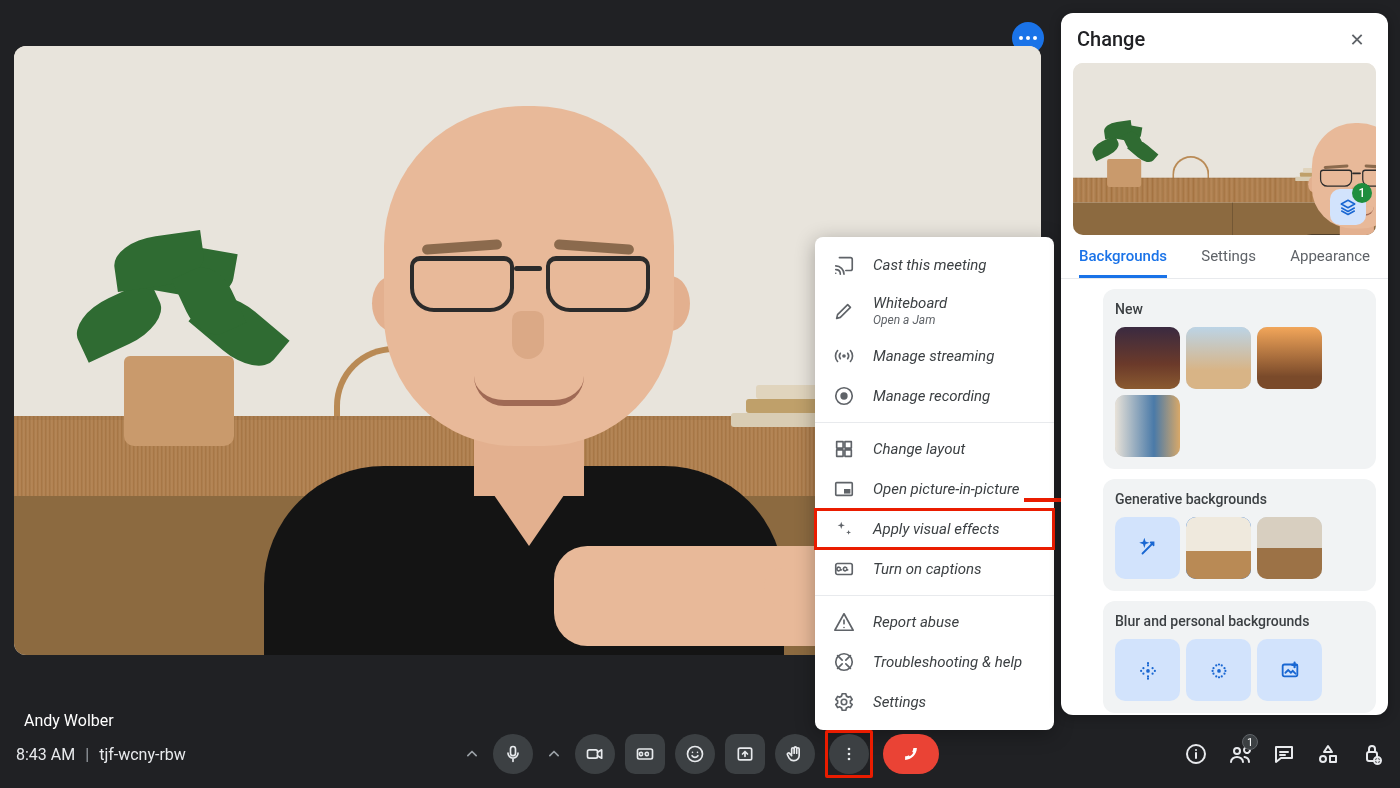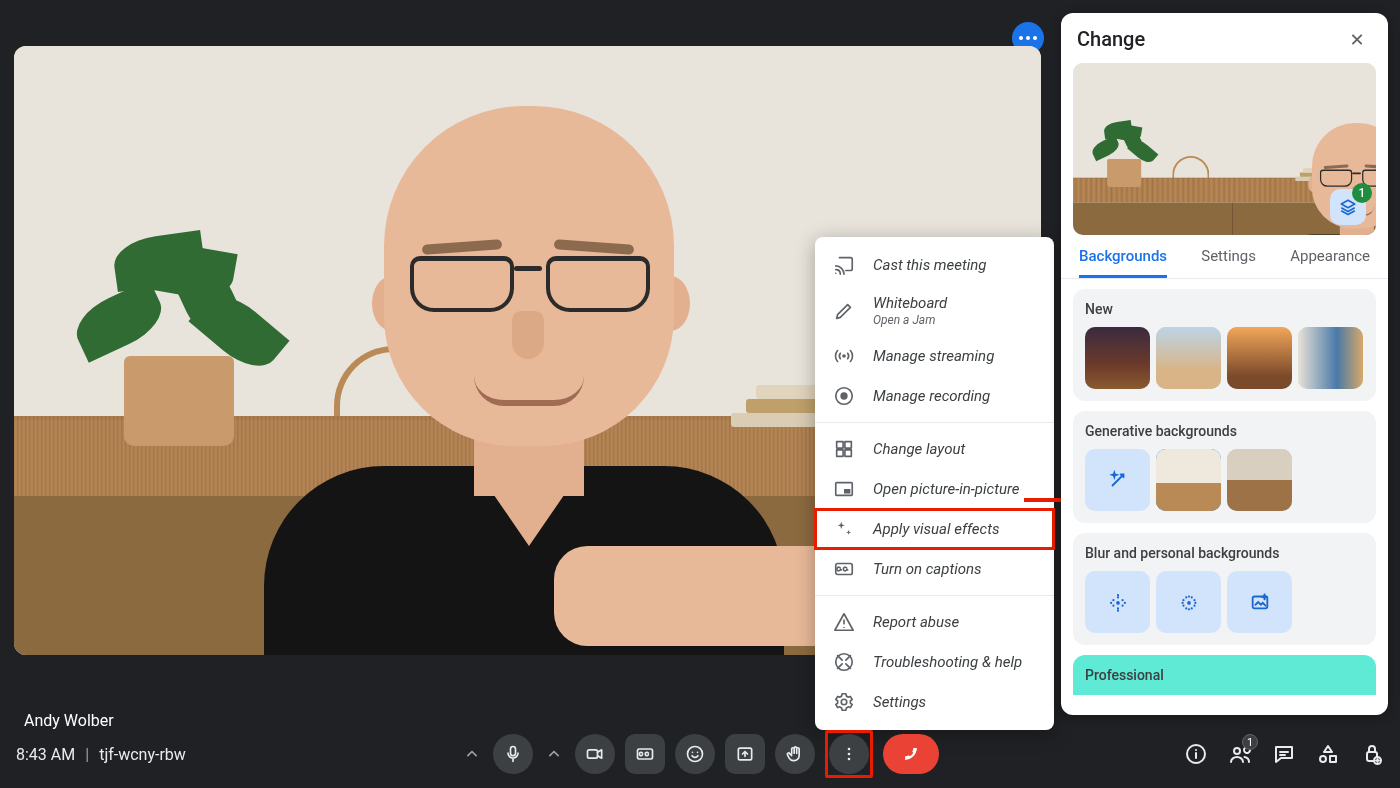--- a/index.html
+++ b/index.html
@@ -108,21 +108,21 @@
   .preview .room-backdrop{transform:scale(.31); transform-origin:top left; width:1027px; height:609px;}
   .preview .person{transform:scale(.31); transform-origin:top left; left:180px; top:60px;}
   .layer-badge{position:absolute; right:10px; bottom:10px; width:36px; height:36px; background:#d2e3fc; border-radius:10px; display:flex; align-items:center; justify-content:center;}
   .layer-badge svg{width:18px;height:18px;stroke:#1967d2;fill:none;stroke-width:2;}
   .count-dot{position:absolute; right:-6px; top:-6px; width:20px; height:20px; border-radius:50%; background:#1e8e3e; color:#fff; font-size:12px; display:flex; align-items:center; justify-content:center; font-weight:500;}
 
   .tabs{display:flex; justify-content:space-between; padding:12px 18px 0; border-bottom:1px solid #e8eaed; font-size:15px;gap:24px;}
   .tab{color:#5f6368; padding-bottom:10px; cursor:pointer;}
   .tab.active{color:#1a73e8; border-bottom:3px solid #1a73e8; font-weight:500;}
 
-  .scroll{overflow-y:auto; flex:1; padding:10px 12px;}
+  .scroll{overflow-y:auto; flex:1; padding:10px 12px;margin-left:30px;}
   .section{background:#f1f3f4; border-radius:12px; padding:12px; margin-bottom:10px;}
   .section h3{font-size:14px; font-weight:500; color:#3c4043; margin-bottom:10px;}
   .grid{display:flex; gap:6px; flex-wrap:wrap;}
   .thumb{width:65px; height:62px; border-radius:10px; background:#ccc; overflow:hidden; position:relative; cursor:pointer;}
   .thumb.sel{outline:3px solid #1a73e8; outline-offset:-3px;}
   .thumb.light{background:#d2e3fc; display:flex; align-items:center; justify-content:center;}
   .thumb.light svg, .thumb.add svg{width:22px;height:22px;stroke:#1967d2;fill:none;stroke-width:2;stroke-linecap:round;}
   .thumb.add{background:#d2e3fc; display:flex;align-items:center;justify-content:center;}
   .tgrad{position:absolute;inset:0;}
 

